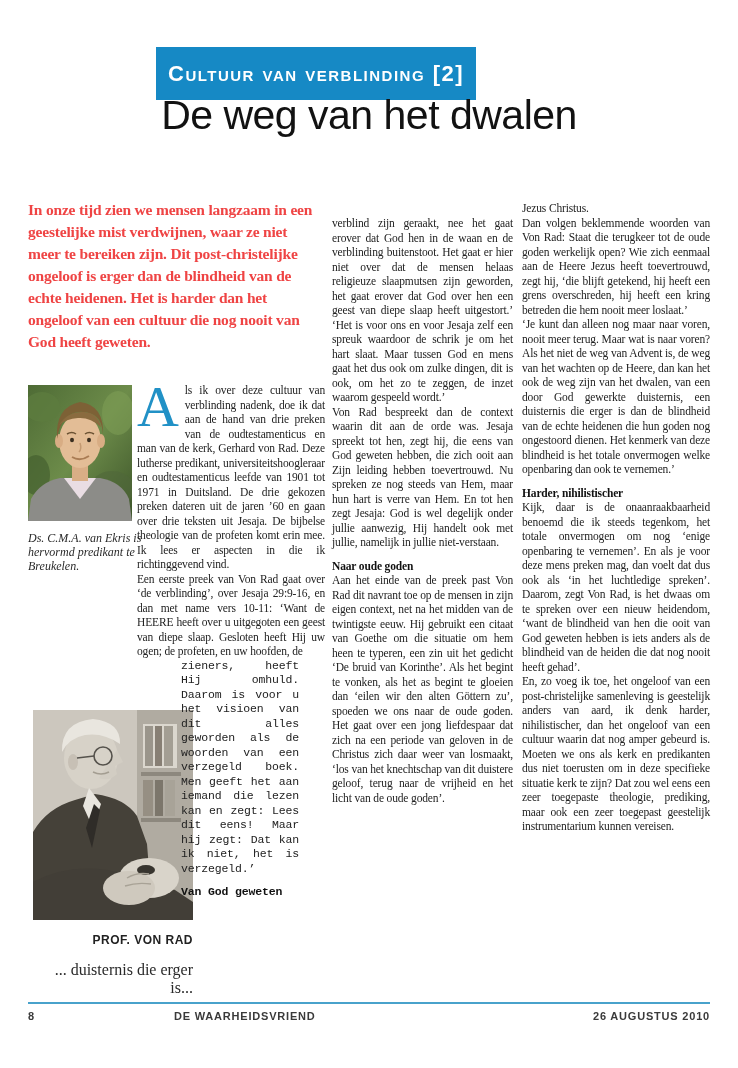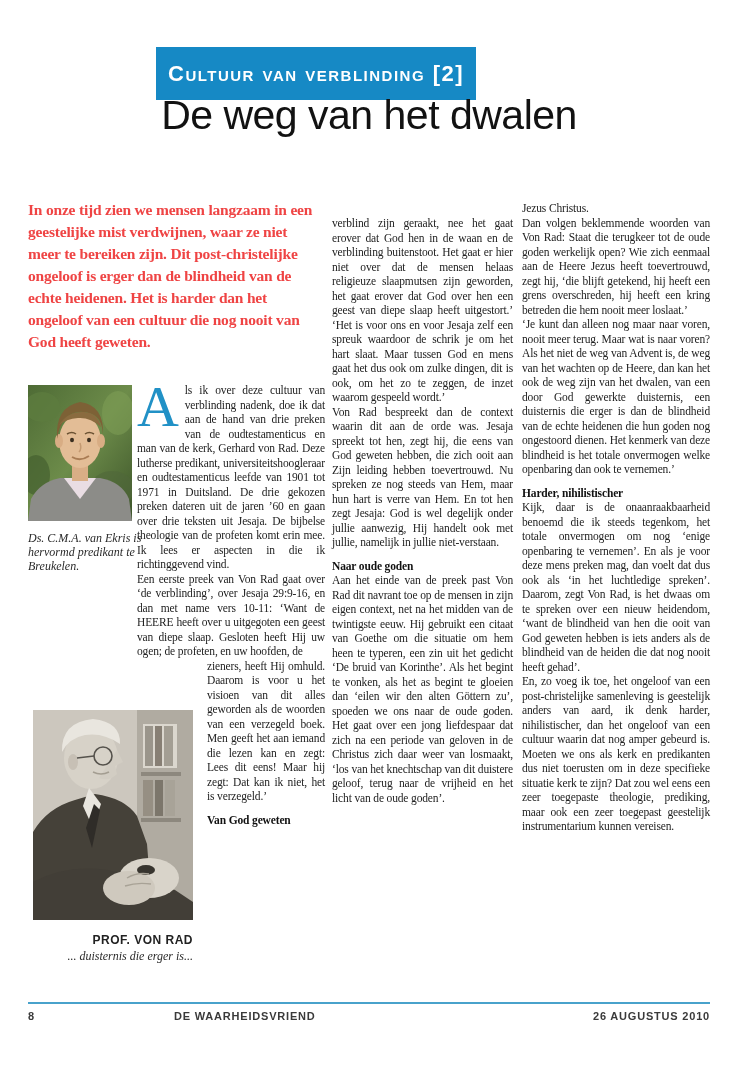--- a/index.html
+++ b/index.html
@@ -23,39 +23,39 @@
     font-family:Liberation Serif, serif;font-weight:700;
     font-size:15.5px;line-height:22px;color:#ef4444;letter-spacing:-0.2px;
   }
   .col{position:absolute;font-size:11.5px;line-height:14.5px;letter-spacing:-0.15px;
        text-align:justify;color:#222222;}
   .col p{margin:0;}
   .col .subhead{font-weight:700;margin-top:9px;color:#111111;}
   #col1{left:137px;top:383px;width:188px;}
   #col2{left:332px;top:216px;width:181px;}
   #col3{left:522px;top:201px;width:188px;}
-  .narrow{margin-left:70px;width:118px;}
+  .narrow{margin-left:44px;width:118px;font-family:Liberation Mono, monospace;}
   .dropcap{
     float:left;font-family:"Liberation Serif",serif;font-size:58px;line-height:44px;
     color:#2191c6;padding:2px 6px 0 0;
   }
   .photo{position:absolute;}
   .photo svg{display:block;width:100%;height:100%;}
   .photo1{left:28px;top:385px;width:104px;height:136px;}
   .caption1{
     position:absolute;left:28px;top:531px;width:114px;margin:0;
     font-style:italic;font-size:12px;line-height:14px;color:#2a2a2a;
   }
   .photo2{left:33px;top:710px;width:160px;height:210px;}
   .caption2{position:absolute;left:33px;top:933px;width:160px;text-align:right;}
   .caption2 .name{
     font-family:"Liberation Sans",sans-serif;font-weight:700;font-size:12px;
     letter-spacing:0.5px;color:#222222;
   }
-  .caption2 .quote{font-style:italic;font-size:12px;color:#2a2a2a;margin-top:2px;}
+  .caption2 .quote{font-size:16px;color:#2a2a2a;margin-top:14px;}
   .footer-line{position:absolute;left:28px;right:28px;top:1002px;height:2px;background:#48a2cb;}
   .footer{
     position:absolute;left:28px;right:28px;top:1010px;height:14px;
     font-family:"Liberation Sans",sans-serif;font-weight:700;font-size:11px;
     letter-spacing:0.8px;color:#3a3a3a;
   }
   .f-page{position:absolute;left:0;top:0;}
   .f-mag{position:absolute;left:112px;top:0;padding-left:34px;}
   .f-date{position:absolute;right:0;top:0;}
 </style>

